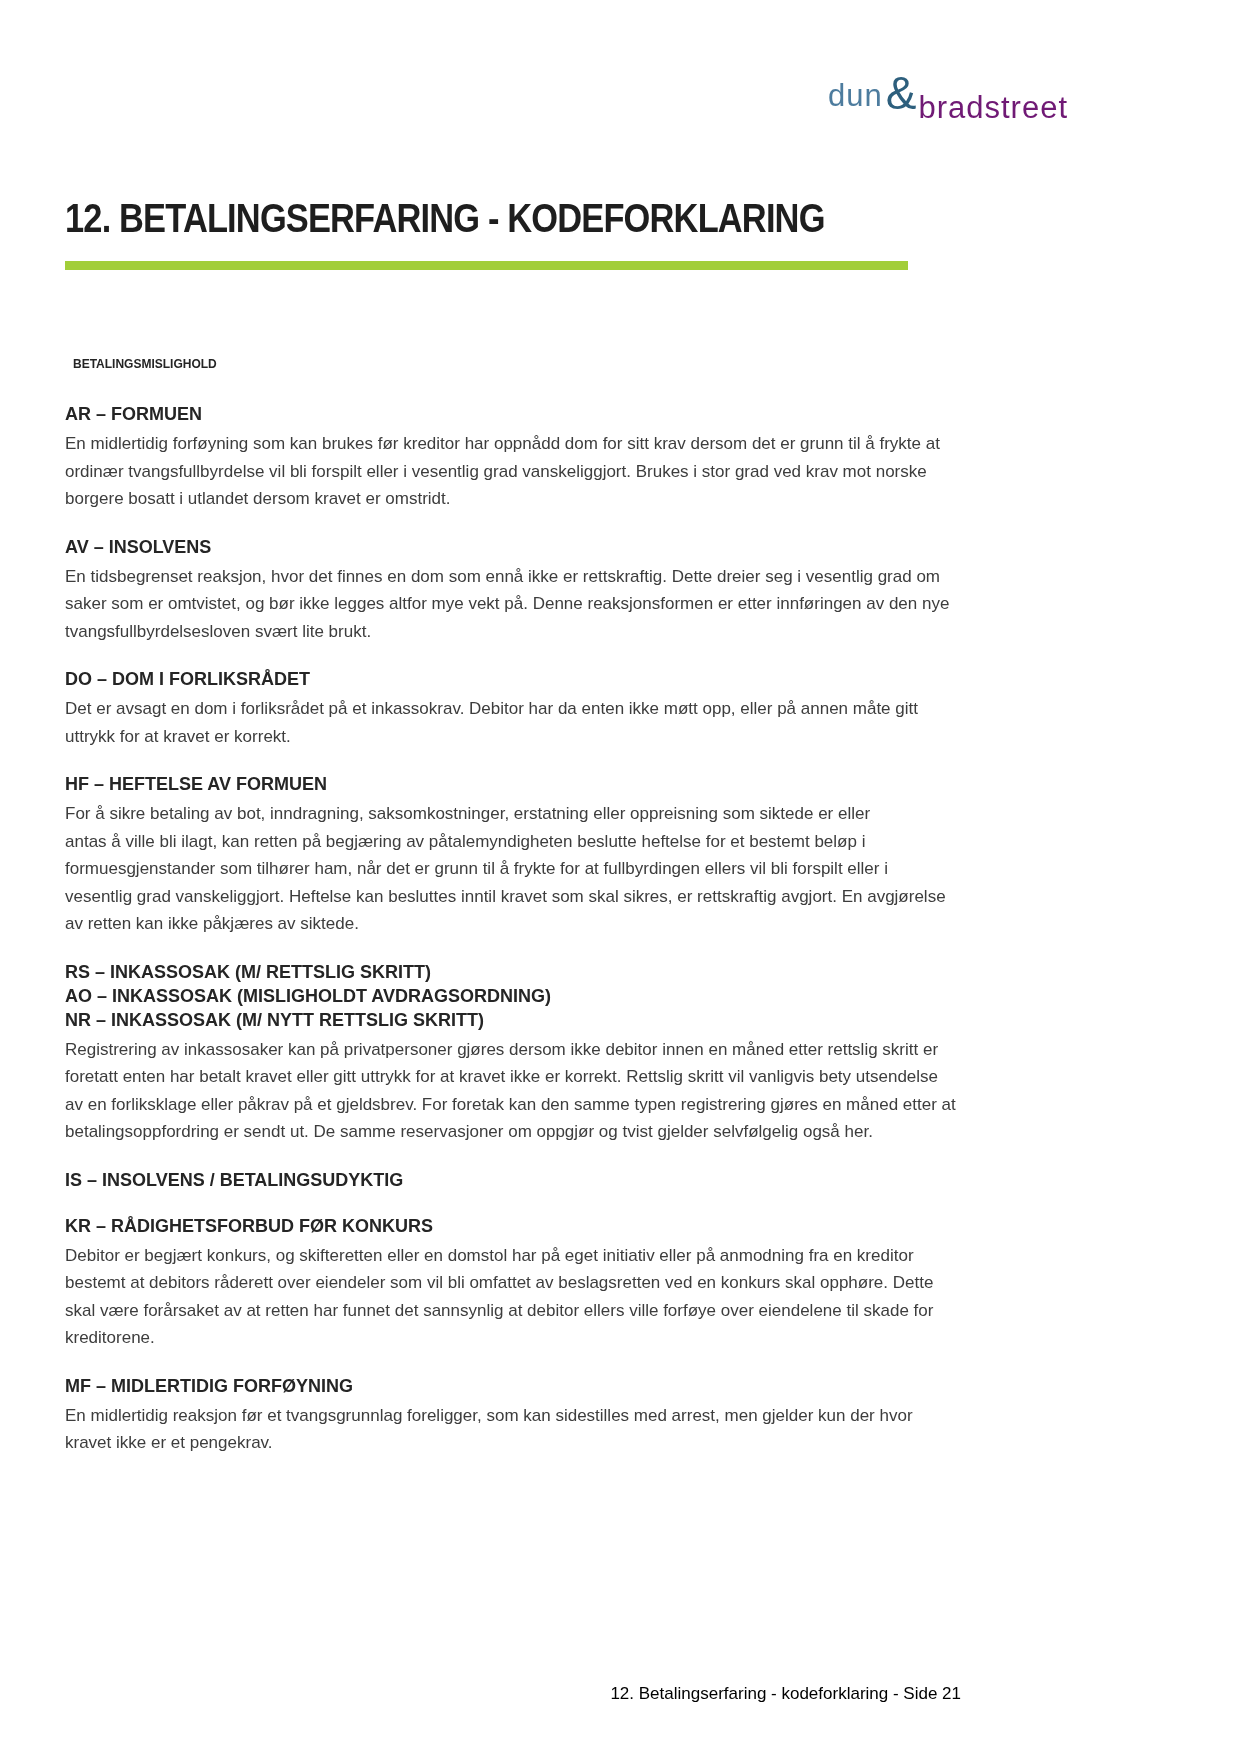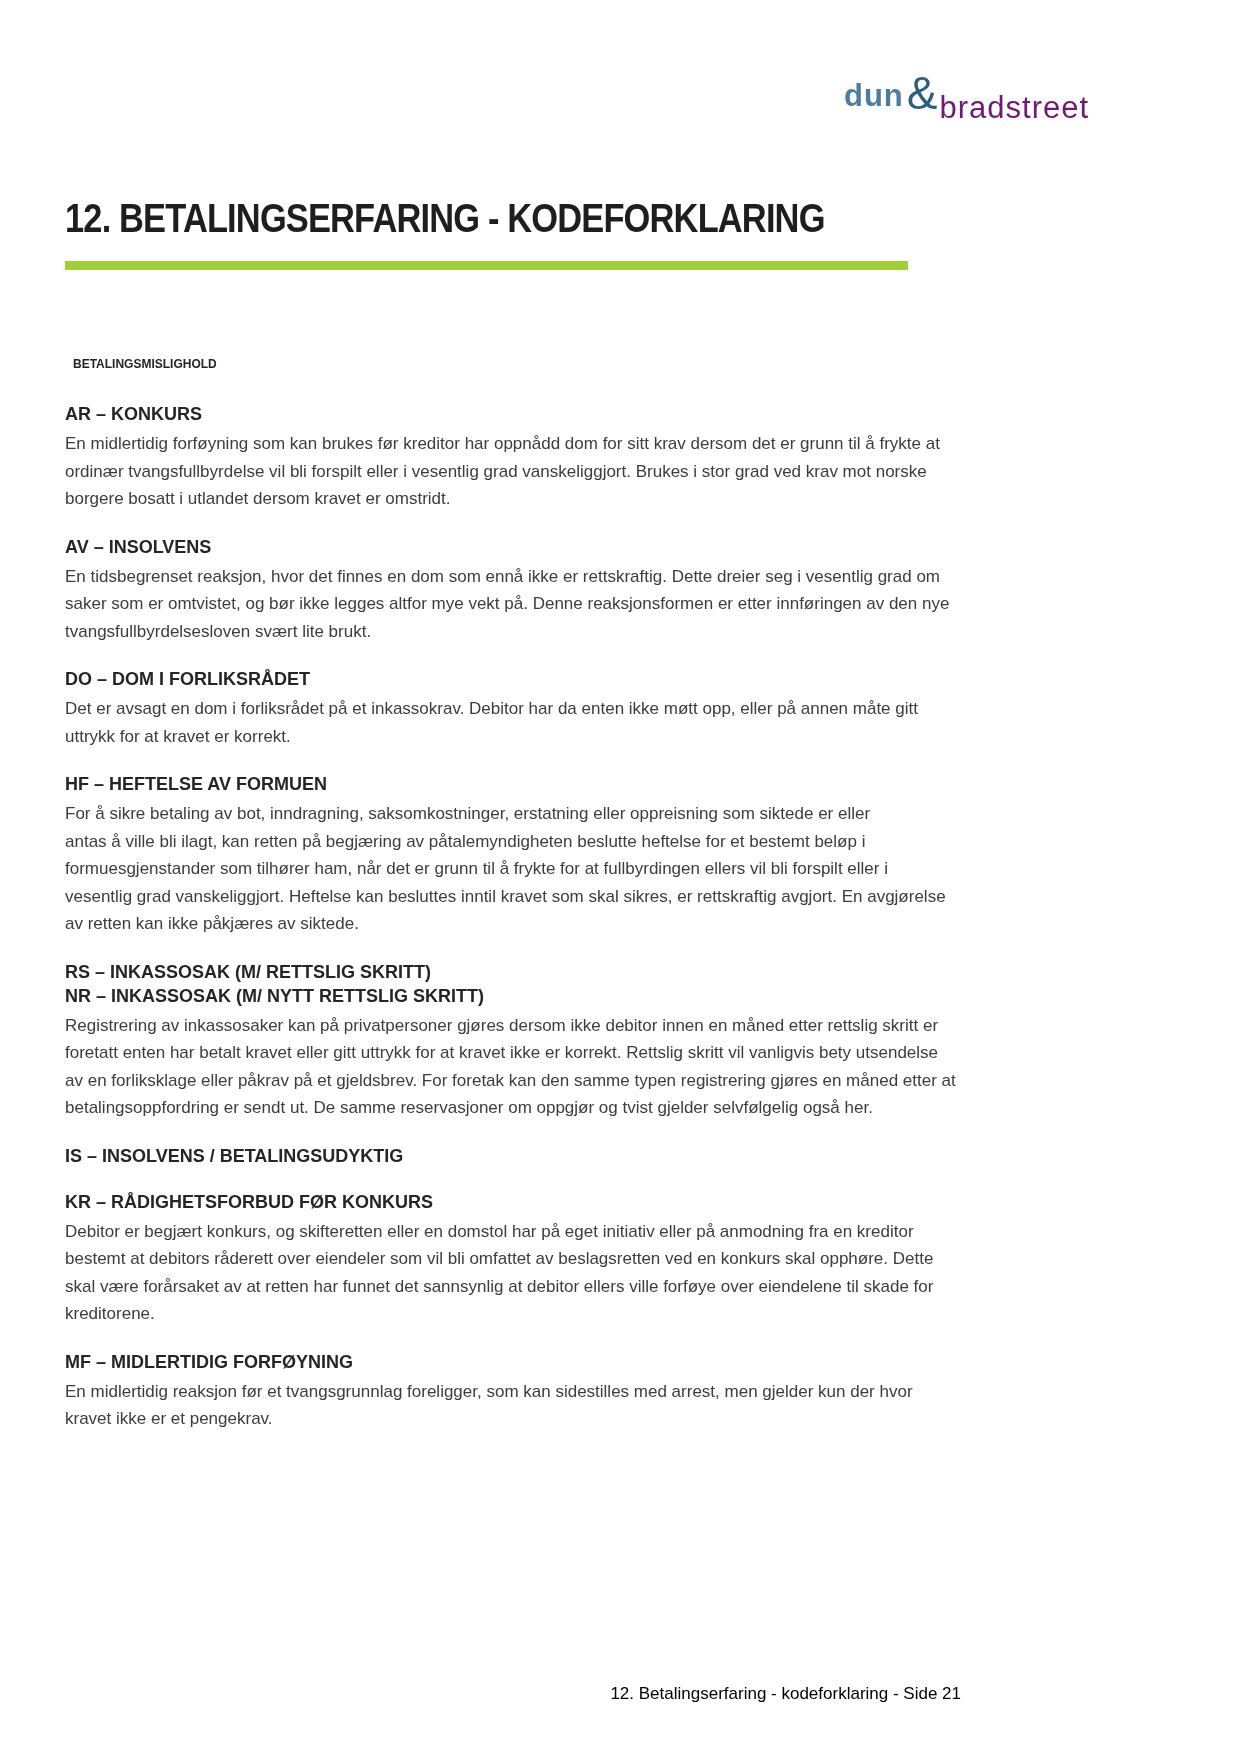--- a/index.html
+++ b/index.html
@@ -15,21 +15,21 @@
   
   .logo {
     position: absolute;
     top: 66px;
     left: 828px;
     display: flex;
     align-items: center;
     white-space: nowrap;
     user-select: none;
   }
-  .logo-word1 { font-size: 31px; letter-spacing: 1px; font-weight: 700; margin-left: 16px; }
+  .logo-word1 { font-size: 31px; letter-spacing: 1px; font-weight: 400; }
   .logo-amp   { font-size: 46px; font-weight: 400; margin: 0 2px 0 3px; position: relative; top: -3px; }
   .logo-word2 { font-size: 31px; letter-spacing: 1px; font-weight: 400; }
   
   .title {
     position: absolute;
     top: 168px;
     left: 65px;
     font-size: 41px;
     font-weight: 800;
     color: #1e1e1e;
@@ -95,21 +95,21 @@
   </div>
 
   <h1 class="title">12. BETALINGSERFARING - KODEFORKLARING</h1>
 
   <div class="accent-bar" style="background: rgb(162, 206, 57);"></div>
 
   <div class="content">
     <div class="category-heading">BETALINGSMISLIGHOLD</div>
     <div>
         <section class="doc-section">
-          <div class="sec-heading">AR – KONKURS</div>
+          <div class="sec-heading">AR – FORMUEN</div>
           <p class="sec-body">En midlertidig forføyning som kan brukes før kreditor har oppnådd dom for sitt krav dersom det er grunn til å frykte at
 ordinær tvangsfullbyrdelse vil bli forspilt eller i vesentlig grad vanskeliggjort. Brukes i stor grad ved krav mot norske
 borgere bosatt i utlandet dersom kravet er omstridt.</p>
         </section>
         <section class="doc-section">
           <div class="sec-heading">AV – INSOLVENS</div>
           <p class="sec-body">En tidsbegrenset reaksjon, hvor det finnes en dom som ennå ikke er rettskraftig. Dette dreier seg i vesentlig grad om
 saker som er omtvistet, og bør ikke legges altfor mye vekt på. Denne reaksjonsformen er etter innføringen av den nye
 tvangsfullbyrdelsesloven svært lite brukt.</p>
         </section>
@@ -121,20 +121,21 @@
         <section class="doc-section">
           <div class="sec-heading">HF – HEFTELSE AV FORMUEN</div>
           <p class="sec-body">For å sikre betaling av bot, inndragning, saksomkostninger, erstatning eller oppreisning som siktede er eller
 antas å ville bli ilagt, kan retten på begjæring av påtalemyndigheten beslutte heftelse for et bestemt beløp i
 formuesgjenstander som tilhører ham, når det er grunn til å frykte for at fullbyrdingen ellers vil bli forspilt eller i
 vesentlig grad vanskeliggjort. Heftelse kan besluttes inntil kravet som skal sikres, er rettskraftig avgjort. En avgjørelse
 av retten kan ikke påkjæres av siktede.</p>
         </section>
         <section class="doc-section">
           <div class="sec-heading">RS – INKASSOSAK (M/ RETTSLIG SKRITT)</div>
+          <div class="sec-heading">AO – INKASSOSAK (MISLIGHOLDT AVDRAGSORDNING)</div>
           <div class="sec-heading">NR – INKASSOSAK (M/ NYTT RETTSLIG SKRITT)</div>
           <p class="sec-body">Registrering av inkassosaker kan på privatpersoner gjøres dersom ikke debitor innen en måned etter rettslig skritt er
 foretatt enten har betalt kravet eller gitt uttrykk for at kravet ikke er korrekt. Rettslig skritt vil vanligvis bety utsendelse
 av en forliksklage eller påkrav på et gjeldsbrev. For foretak kan den samme typen registrering gjøres en måned etter at
 betalingsoppfordring er sendt ut. De samme reservasjoner om oppgjør og tvist gjelder selvfølgelig også her.</p>
         </section>
         <section class="doc-section">
           <div class="sec-heading">IS – INSOLVENS / BETALINGSUDYKTIG</div>
         </section>
         <section class="doc-section">

